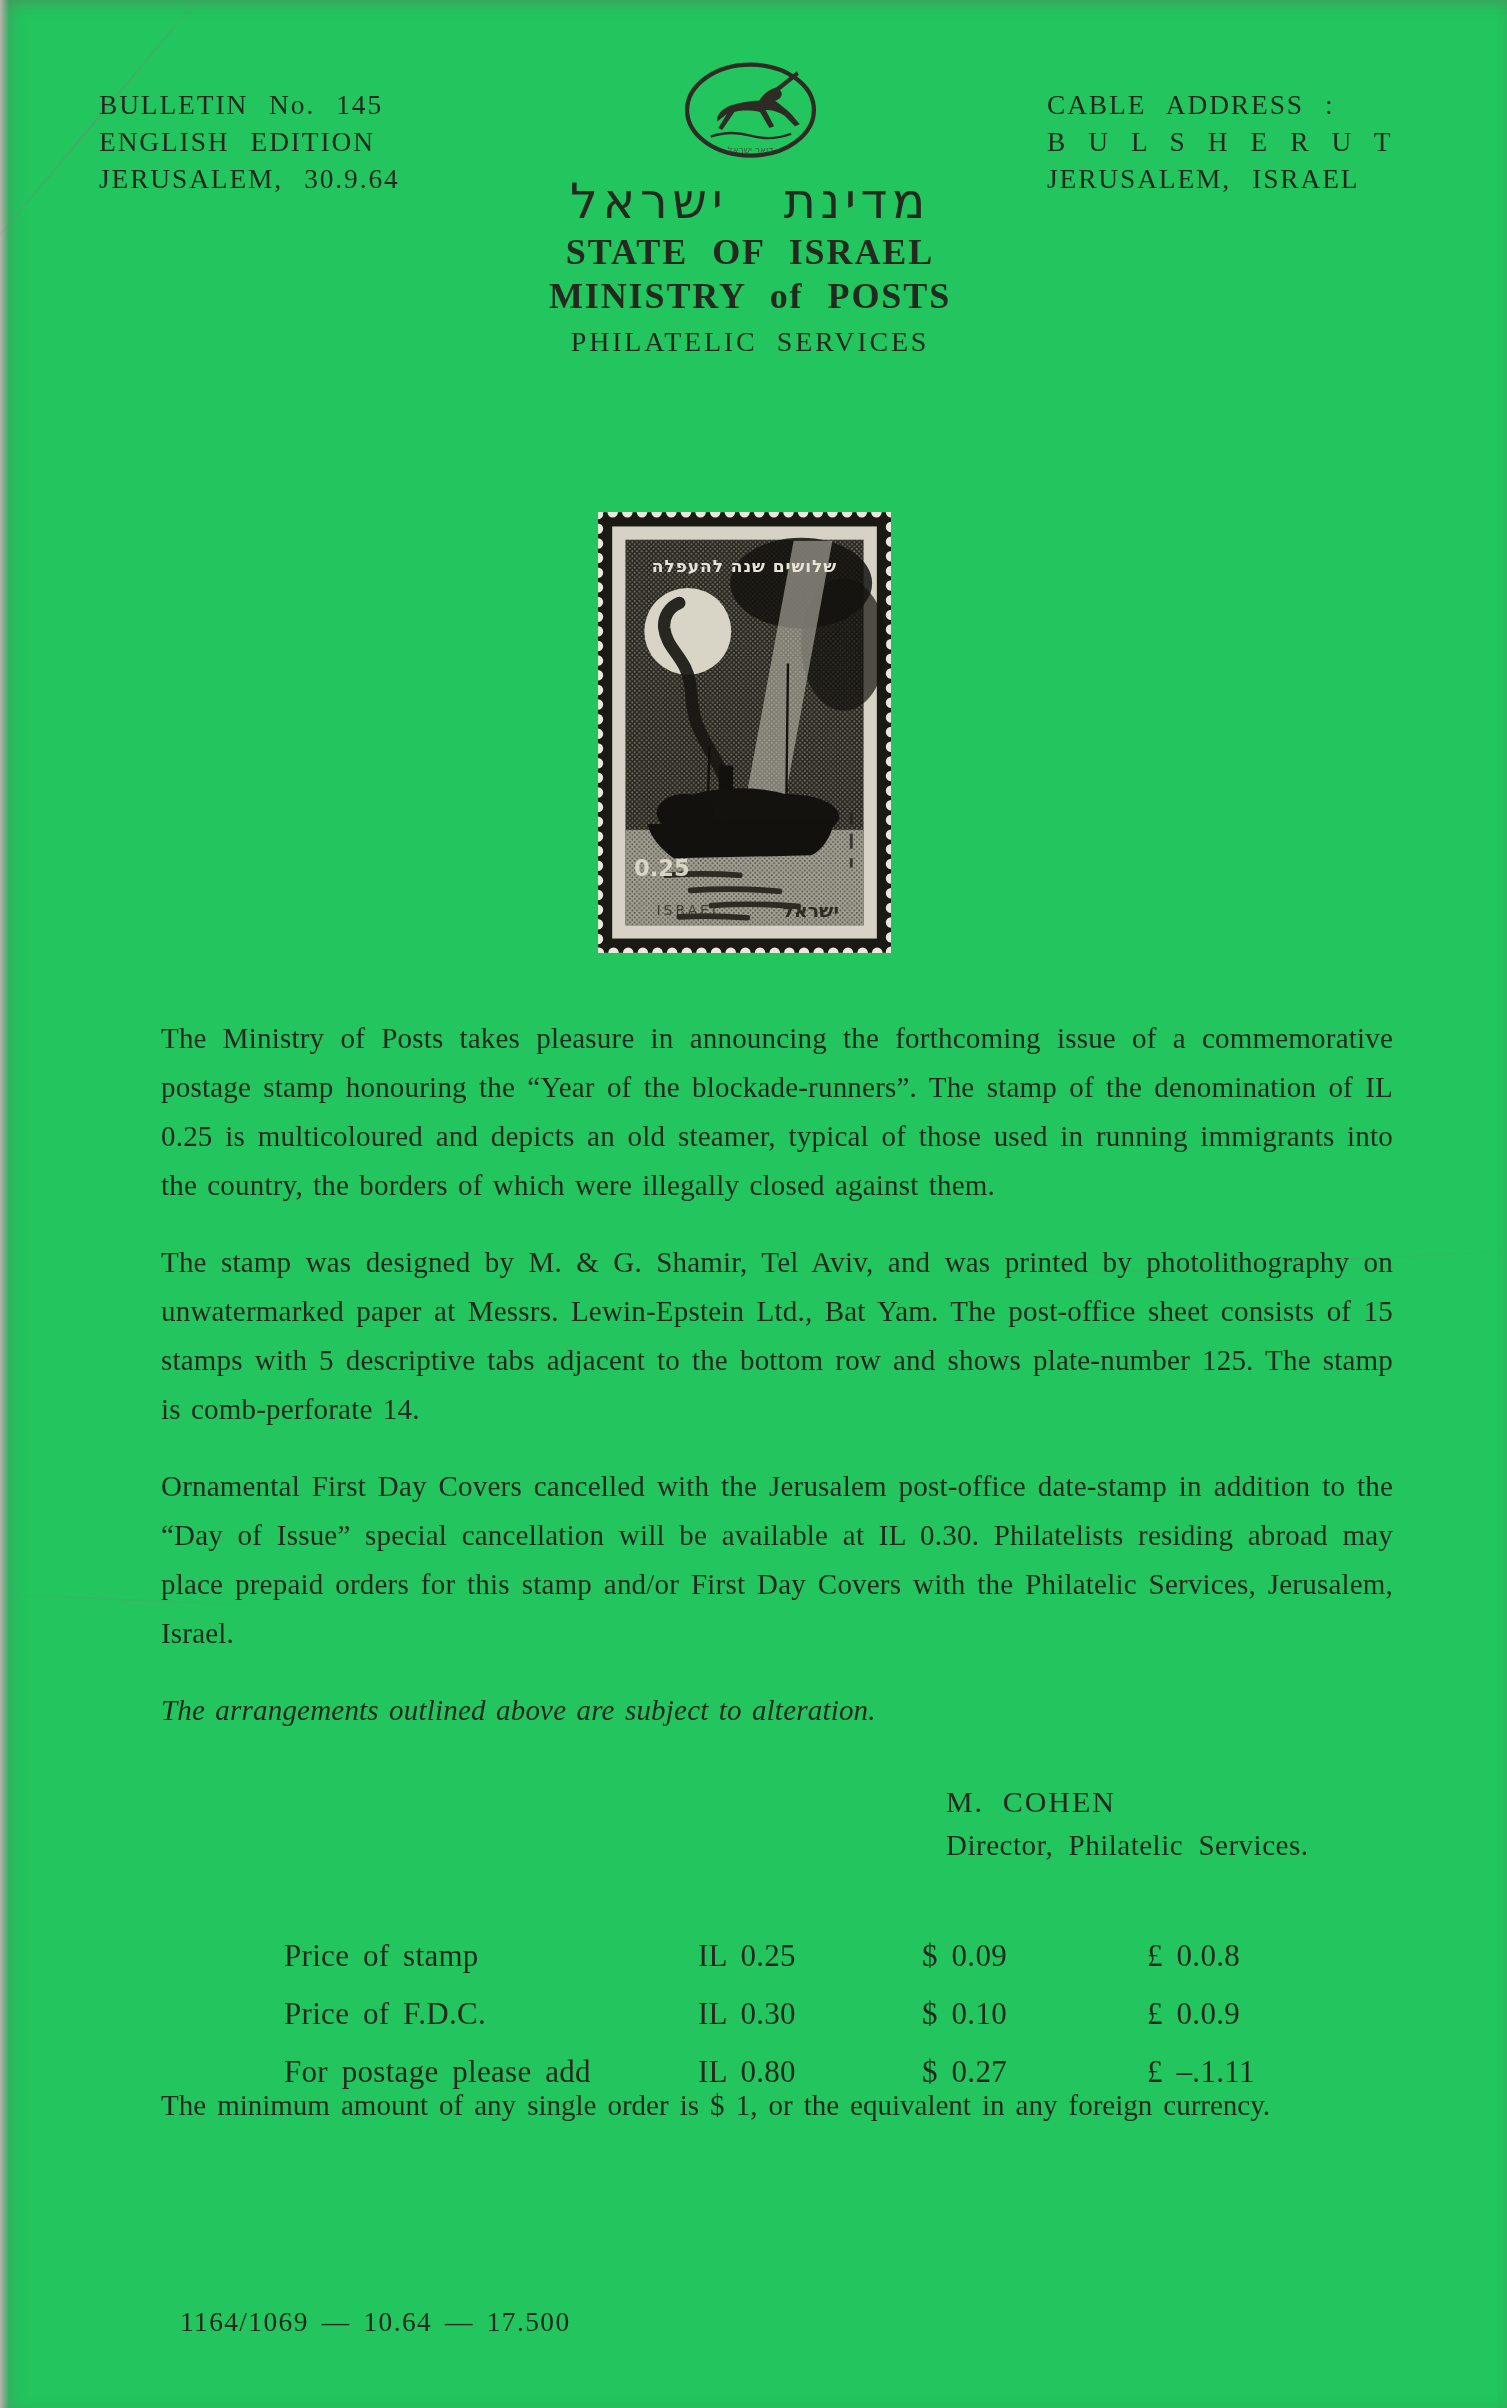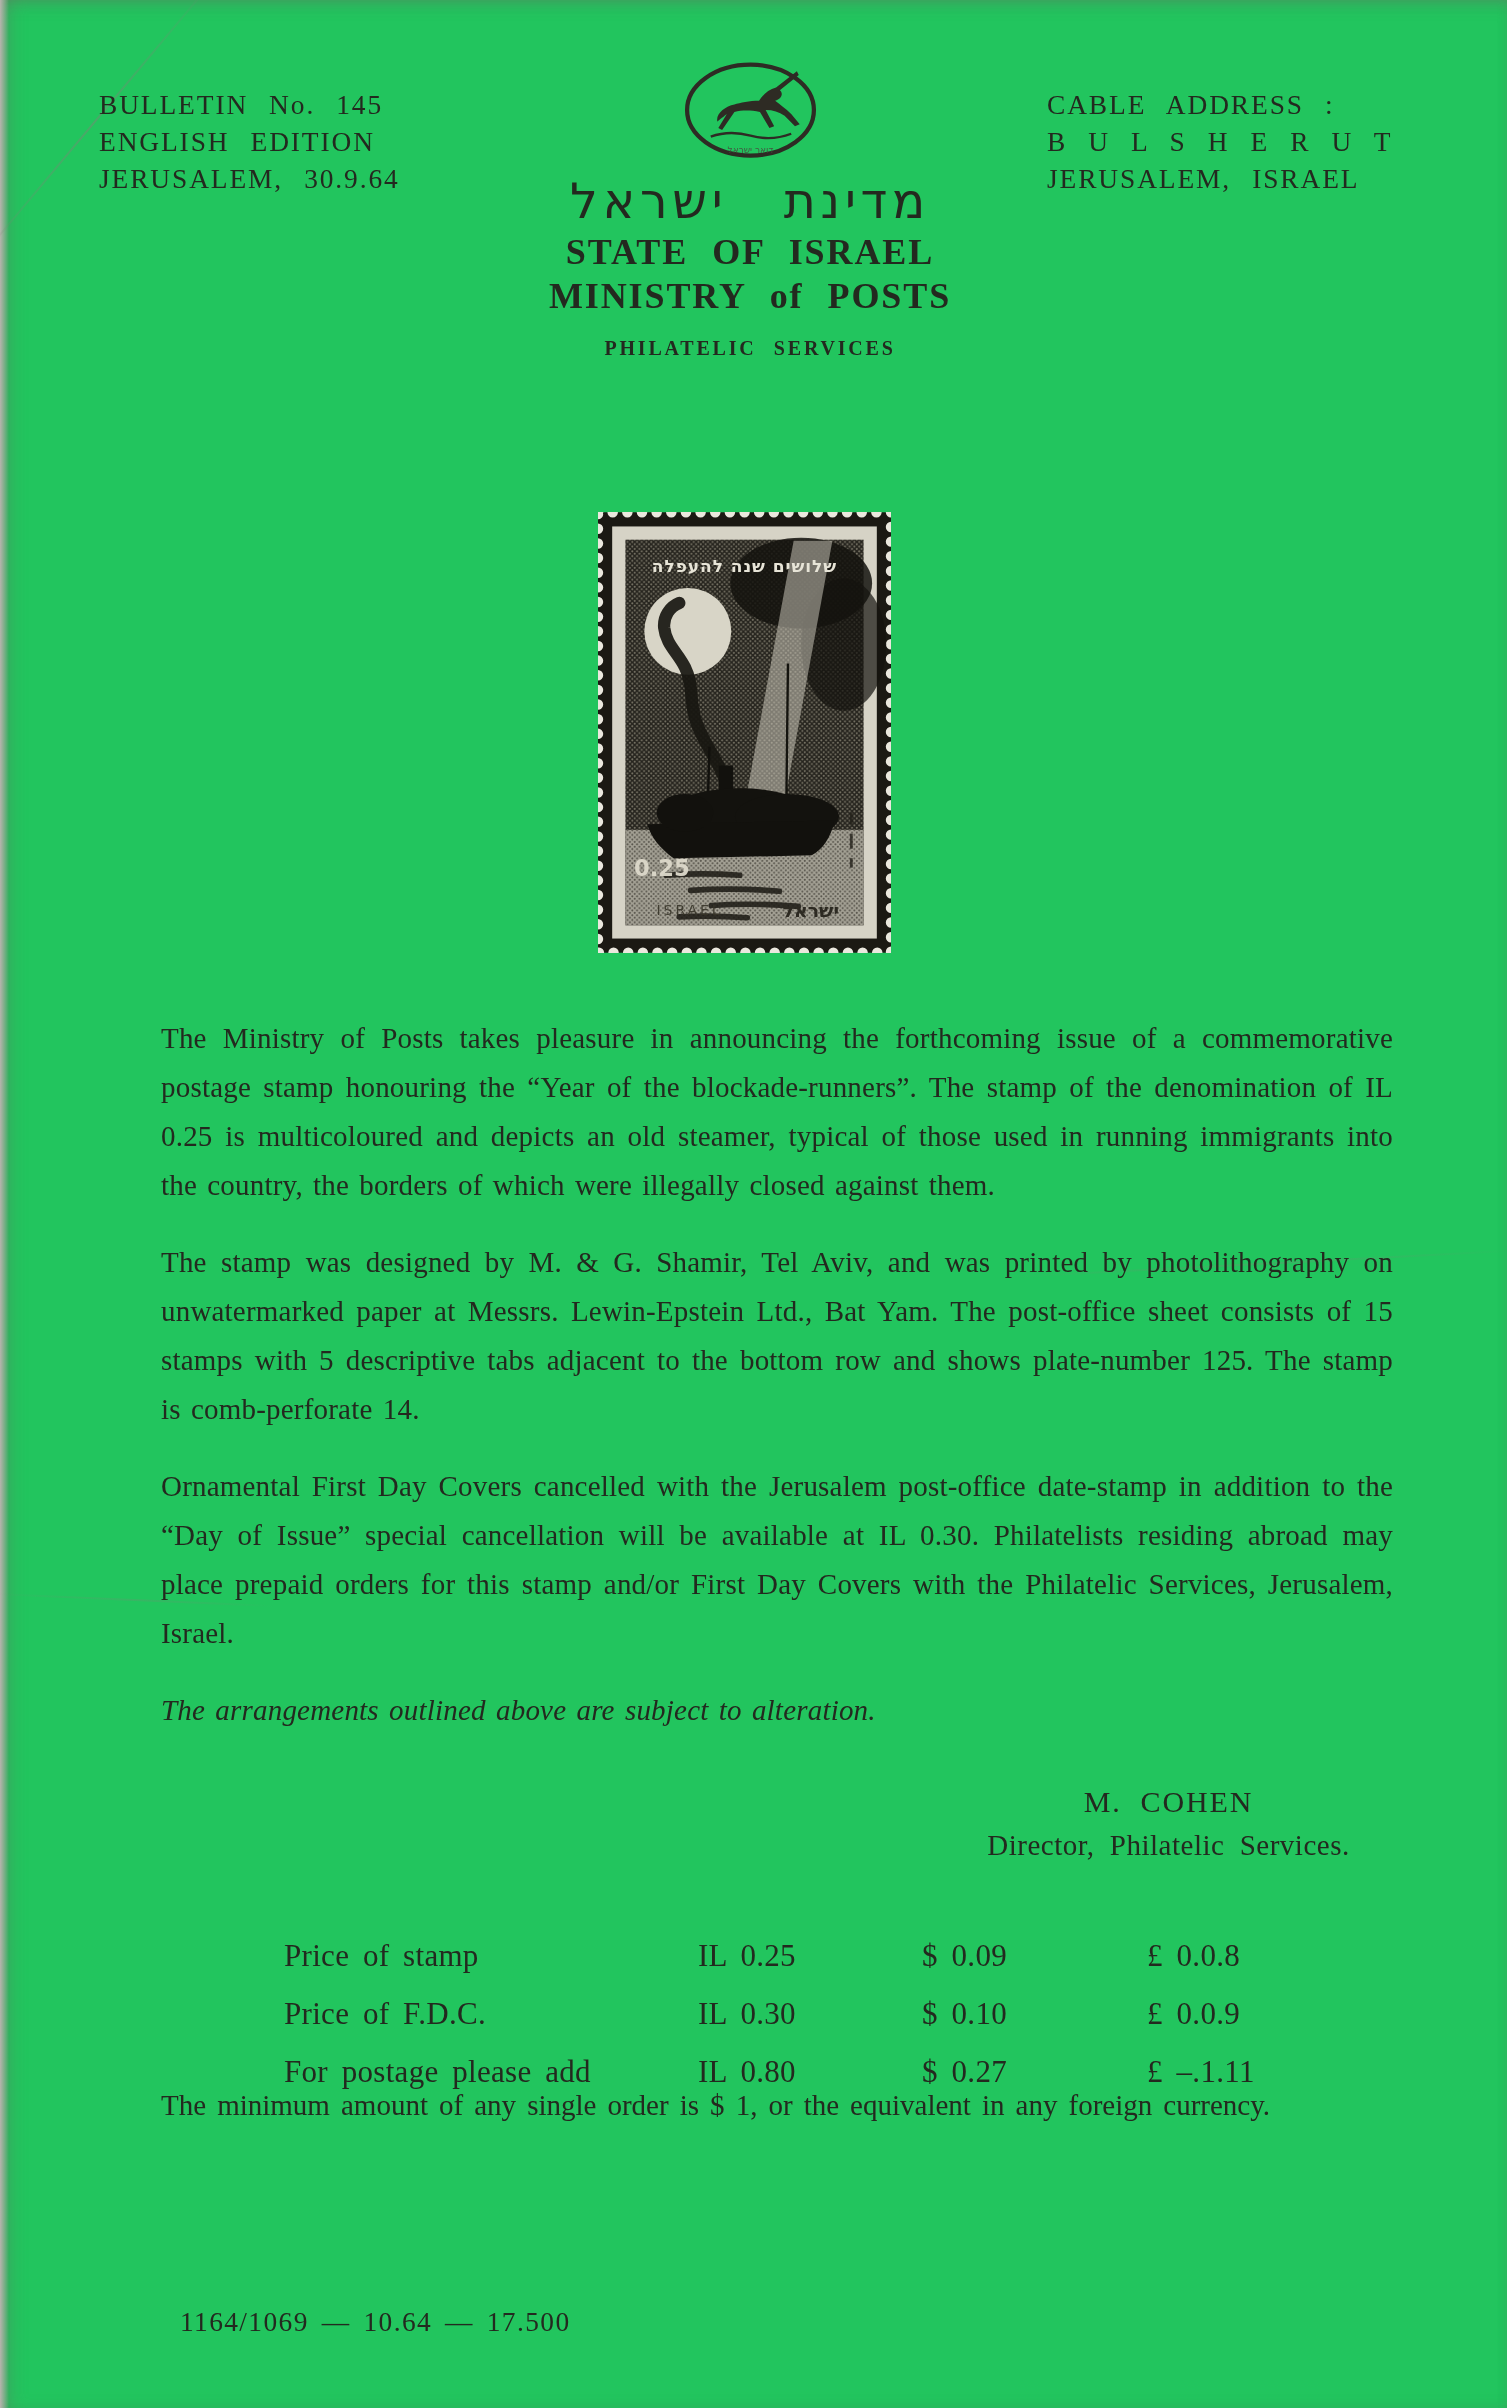--- a/index.html
+++ b/index.html
@@ -24,32 +24,32 @@
 
   
   .hdr-block{position:absolute;font-size:27.4px;line-height:37px;letter-spacing:1.9px;word-spacing:12.3px;white-space:nowrap;}
   .hdr-left{left:99px;top:87px;}
   .hdr-right{left:1047px;top:87px;}
   .hdr-center{position:absolute;left:750px;top:59px;transform:translateX(-50%);
     width:587px;text-align:center;}
   .hebrew-title{font-family:"DejaVu Sans",sans-serif;font-weight:normal;font-size:49px;line-height:57px;
     letter-spacing:4.7px;word-spacing:36px;margin-top:3.8px;}
   .org1,.org2{font-weight:bold;font-size:36px;line-height:44px;letter-spacing:1.9px;word-spacing:13.2px;}
-  .org3{font-weight:bold;font-size:20px;line-height:38px;letter-spacing:2.8px;word-spacing:9.5px;margin-top:11px;}
+  .org3{font-weight:normal;font-size:28px;line-height:38px;letter-spacing:2.8px;word-spacing:9.5px;margin-top:5px;}
 
   
   .stamp-wrap{position:absolute;left:598px;top:512px;width:293px;height:441px;}
 
   
   .bodytext{position:absolute;left:161px;top:1014px;width:1232px;
     font-size:29px;line-height:49px;text-align:justify;letter-spacing:0.2px;word-spacing:2.8px;}
   .bodytext p{margin:0 0 28px 0;}
   .note{font-style:italic;margin-top:5.7px;}
 
-  .signature{position:absolute;left:946px;top:1781px;width:445px;text-align:center;}
+  .signature{position:absolute;left:946px;top:1781px;width:445px;text-align:left;}
   .sig-name{font-size:30px;letter-spacing:1.9px;word-spacing:9.5px;line-height:42px;}
   .sig-title{font-size:29px;letter-spacing:0.5px;word-spacing:7.6px;line-height:45px;}
 
   
   .price-table{position:absolute;left:284px;top:1927px;display:grid;
     grid-template-columns:414px 224px 225px auto;font-size:31px;line-height:58px;letter-spacing:0.3px;word-spacing:5.7px;}
   .price-table .cell{white-space:nowrap;}
 
   .min-note{position:absolute;left:161px;top:2080px;width:1232px;
     font-size:29px;line-height:51px;text-align:justify;word-spacing:3.8px;}

